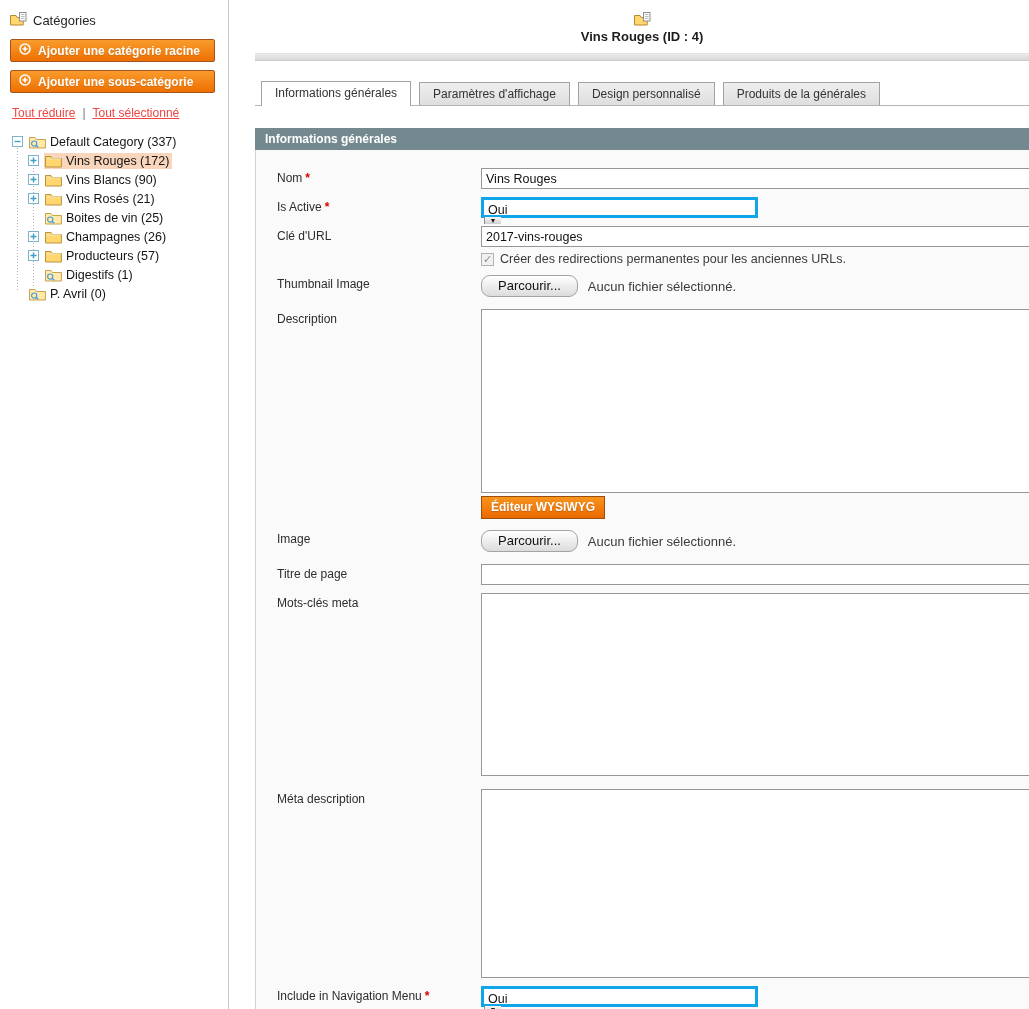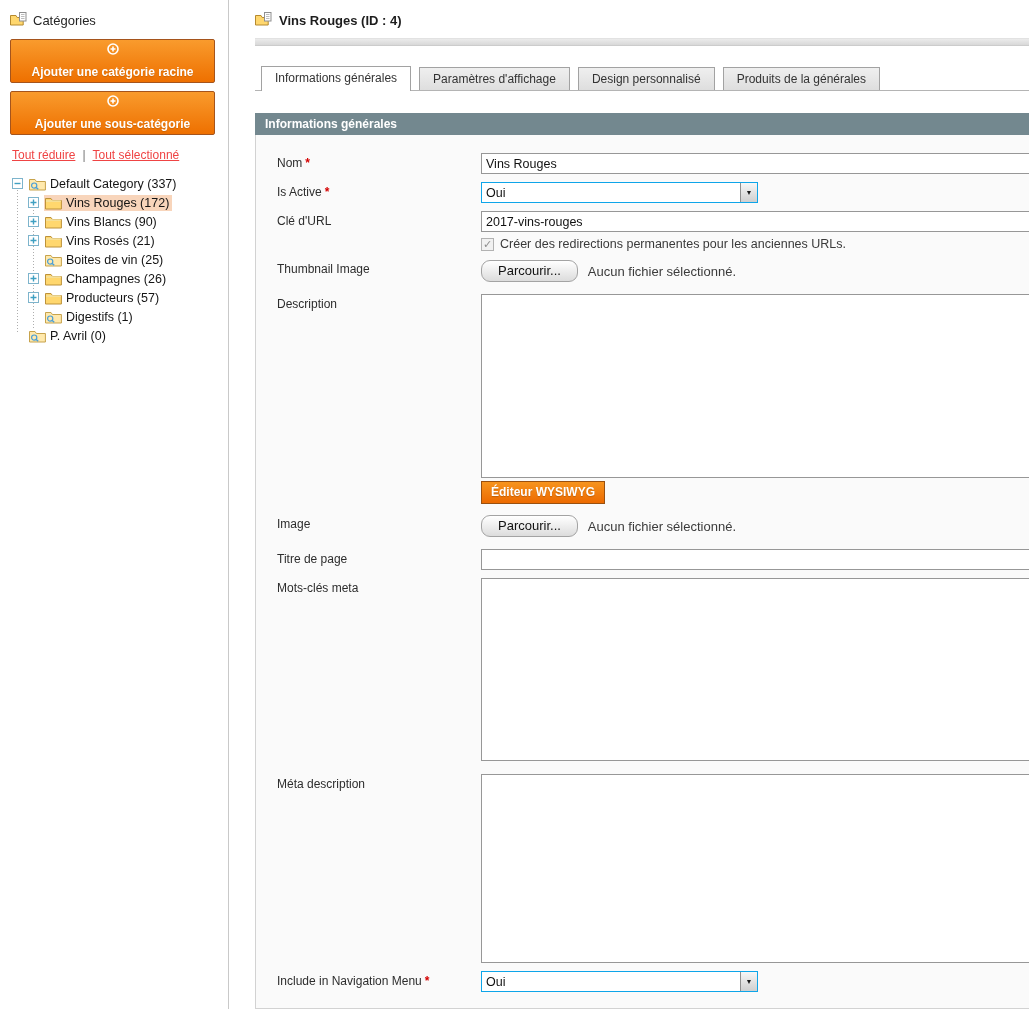--- a/index.html
+++ b/index.html
@@ -10,21 +10,21 @@
   .layout { display:flex; height:100%; }
 
   
   .sidebar { width:229px; min-width:229px; box-sizing:border-box;
     border-right:1px solid #c9c9c9; padding:10px 0 0 8px; }
   .sidebar-header { display:flex; align-items:center; gap:6px; font-weight:normal;
     font-size:13px; color:#252525; margin:2px 0 10px 2px; }
   .btn-orange { display:flex; align-items:center; gap:7px; width:205px; box-sizing:border-box;
     margin:0 0 8px 2px; padding:3px 8px; background:linear-gradient(#f99b2d,#ee7000);
     border:1px solid #a5541c; border-radius:2px; color:#fff; font-weight:bold; font-size:12px;
-    cursor:pointer; text-shadow:0 1px 1px rgba(0,0,0,.15);flex-direction:column; }
+    cursor:pointer; text-shadow:0 1px 1px rgba(0,0,0,.15); }
   .sidebar-links { margin:13px 2px 12px 4px; }
   .sidebar-links a { color:#ef4444; text-decoration:underline; cursor:pointer; }
   .link-sep { color:#777; margin:0 7px; }
 
   .tree { position:relative; margin-top:8px; }
   .tree::before { content:""; position:absolute; left:9px; top:16px; bottom:12px; width:1px;
     background:repeating-linear-gradient(to bottom,#aeaeae 0 1px,transparent 1px 3px); }
   .tree::after { content:""; position:absolute; left:25px; top:24px; height:132px; width:1px;
     background:repeating-linear-gradient(to bottom,#aeaeae 0 1px,transparent 1px 3px); }
   .tree-row { display:flex; align-items:center; height:19px; white-space:nowrap;
@@ -33,22 +33,22 @@
   .indent1 { padding-left:20px; }
   .expander { width:11px; height:11px; margin-right:5px; flex:none; display:inline-flex; }
   .exp-spacer { width:16px; flex:none; }
   .node { display:flex; align-items:center; padding:1px 3px 1px 1px; }
   .node.selected { background:#f8d5bb;align-items:center; }
   .ticon { width:17px; height:14px; margin-right:4px; flex:none; display:inline-flex; }
   .tlabel { color:#141414; font-size:12.5px; }
 
   
   .main { flex:1; box-sizing:border-box; padding:12px 0 0 26px; overflow:hidden; }
-  .page-title { display:flex; align-items:center; gap:7px; font-size:13px;
-    font-weight:bold; color:#1d1d1d; }
+  .page-title { display:flex; align-items:center; font-size:13px;
+    font-weight:bold; color:#1d1d1d;flex-direction:column; }
   .title-sep { height:6px; margin-top:9px; background:linear-gradient(#ebebeb,#d8d8d8);
     border-top:1px solid #e2e2e2; border-bottom:1px solid #cccccc; }
 
   .tabs { display:flex; align-items:flex-end; gap:8px; margin-top:20px; padding-left:6px;
     border-bottom:1px solid #b4b4b4; }
   .tab { padding:4px 13px 4px; border:1px solid #a2a2a2; border-bottom:none;
     background:linear-gradient(#efefef,#dedede); color:#333; cursor:pointer; }
   .tab.active { background:#fff; margin-bottom:-1px; padding-bottom:6px; }
 
   .section-head { margin-top:22px; background:#73888f; color:#fff; font-weight:bold;
@@ -63,22 +63,22 @@
   .form-value { flex:1; margin-right:-2px; }
 
   input.text { width:100%; box-sizing:border-box; height:21px; border:1px solid #979797;
     padding:2px 4px; background:#fff; font:12.5px "Liberation Sans",sans-serif; color:#111; }
   textarea.ta { width:100%; box-sizing:border-box; border:1px solid #979797; background:#fff;
     resize:none; padding:2px 4px; font:12.5px "Liberation Sans",sans-serif; display:block; }
   .ta-description { height:184px; }
   .ta-keywords { height:183px; }
   .ta-metadesc { height:189px; }
 
-  .fake-select { width:277px; height:21px; box-sizing:border-box; border:1px solid #0ea5e9;
-    background:#fff; display:flex; align-items:stretch; cursor:pointer; }
+  .fake-select { width:277px; height:21px; box-sizing:border-box; border:3px solid #0ea5e9;
+    background:#fff; display:flex; align-items:stretch; cursor:pointer;flex-direction:column; }
   .select-text { flex:1; padding:3px 4px 0; font-size:12.5px; color:#111; }
   .select-arrow { width:16px; border-left:1px solid #8f8f8f;
     background:linear-gradient(#f7f7f7,#cfcfcf); display:flex; align-items:center;
     justify-content:center; font-size:7px; color:#1a1a1a; }
 
   .checkbox-row { display:flex; align-items:center; gap:6px; margin-top:5px; color:#3a3a3a;
     font-size:12.5px; }
   .checkbox { width:13px; height:13px; box-sizing:border-box; border:1px solid #b2b2b2;
     background:#f1f1f1; display:flex; align-items:center; justify-content:center;
     color:#8d8d8d; font-size:11px; line-height:1; }

